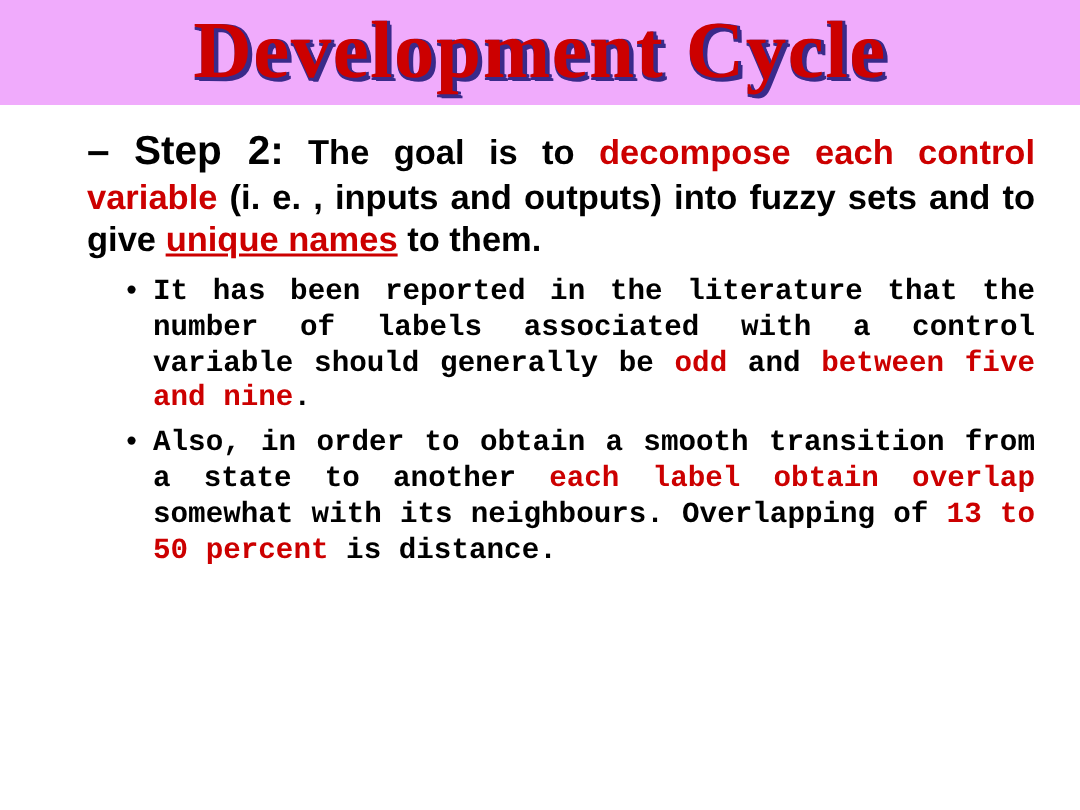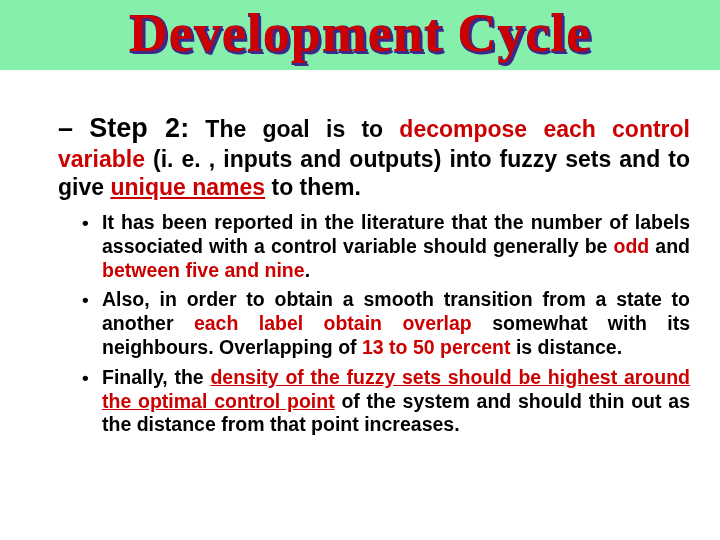--- a/index.html
+++ b/index.html
@@ -11,21 +11,21 @@
     font-family: Arial, Helvetica, sans-serif;
     overflow: hidden;
   }
   .slide {
     width: 720px;
     height: 540px;
     position: relative;
     box-sizing: border-box;
   }
   .title-band {
-    background: #86efac;
+    background: #f0abfc;
     width: 100%;
     text-align: center;
     padding: 2px 0 6px 0;
   }
   .title-text {
     font-family: "Times New Roman", Times, serif;
     font-size: 54px;
     font-weight: bold;
     color: #cc0000;
     text-shadow:
@@ -38,35 +38,35 @@
   .body {
     padding: 14px 30px 0 30px;
   }
   .step-block {
     text-align: justify;
     font-size: 23px;
     line-height: 1.22;
     color: #000;
     font-weight: bold;
     margin-left: 28px;
-    margin-top: 28px;
   }
   .step-dash {
     display: inline;
   }
   .step-label {
     font-weight: bold;
     font-size: 27px;
   }
   .red { color: #cc0000; }
   .underline { text-decoration: underline; }
   ul.bullets {
     list-style: none;
     padding: 0;
     margin: 10px 0 0 52px;
+    font-family: Liberation Mono, monospace;
   }
   ul.bullets li {
     position: relative;
     text-align: justify;
     font-size: 19.5px;
     line-height: 1.22;
     font-weight: bold;
     color: #000;
     padding-left: 20px;
     margin-bottom: 6px;
@@ -96,20 +96,17 @@
       <span class="step-label">Step 2:</span><span> The goal is to </span><span class="red">decompose each control variable</span><span> (i. e. , inputs and outputs) into fuzzy sets and to give </span><span class="red underline">unique names</span><span> to them.</span>
     </div>
 
     <ul class="bullets">
       <li>
         <span>It has been reported in the literature that the number of labels associated with a control variable should generally be </span><span class="red">odd</span><span> and </span><span class="red">between five and nine</span><span>.</span>
       </li>
       <li>
         <span>Also, in order to obtain a smooth transition from a state to another </span><span class="red">each label obtain overlap</span><span> somewhat with its neighbours. Overlapping of </span><span class="red">13 to 50 percent</span><span> is distance.</span>
       </li>
-      <li>
-        <span>Finally, the </span><span class="red underline">density of the fuzzy sets should be highest around the optimal control point</span><span> of the system and should thin out as the distance from that point increases.</span><span class="red"></span><span></span>
-      </li>
     </ul>
 
   </div>
 
 </div>
 
 </body></html>

